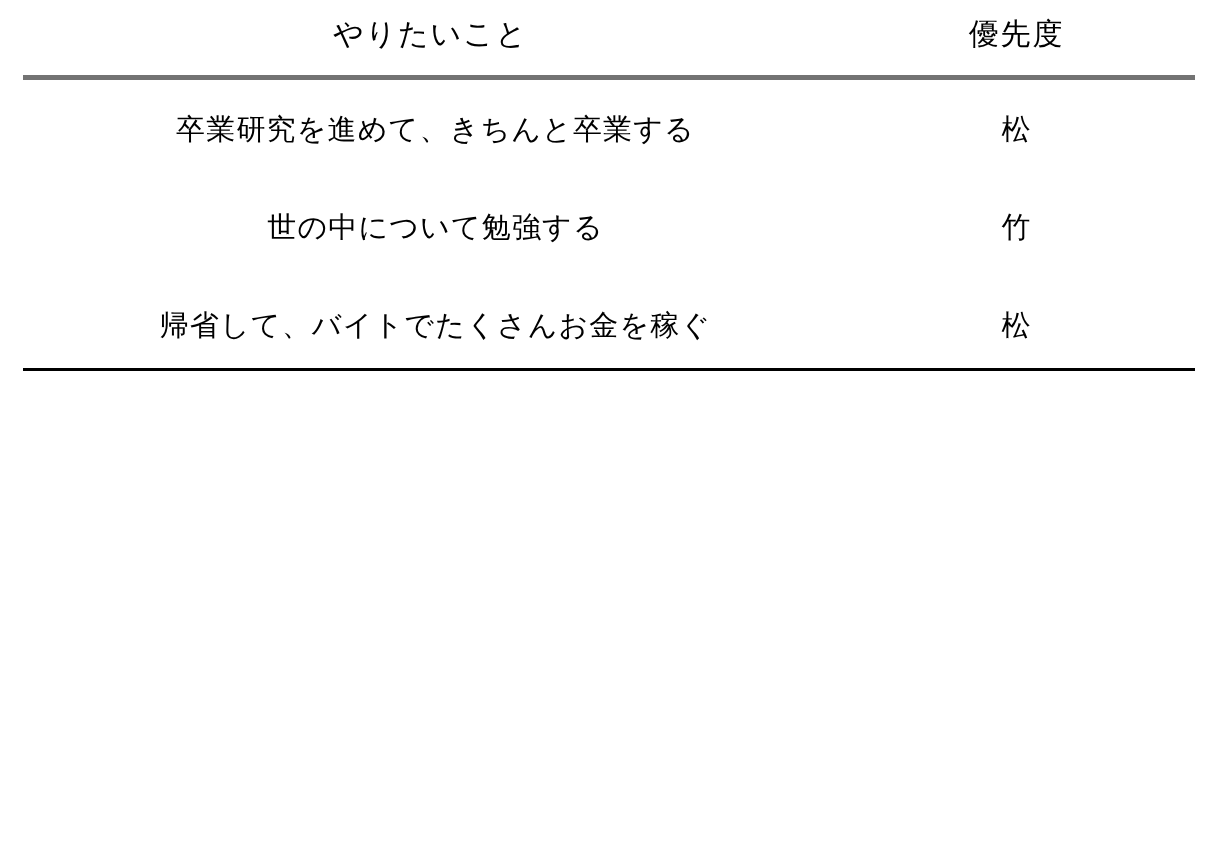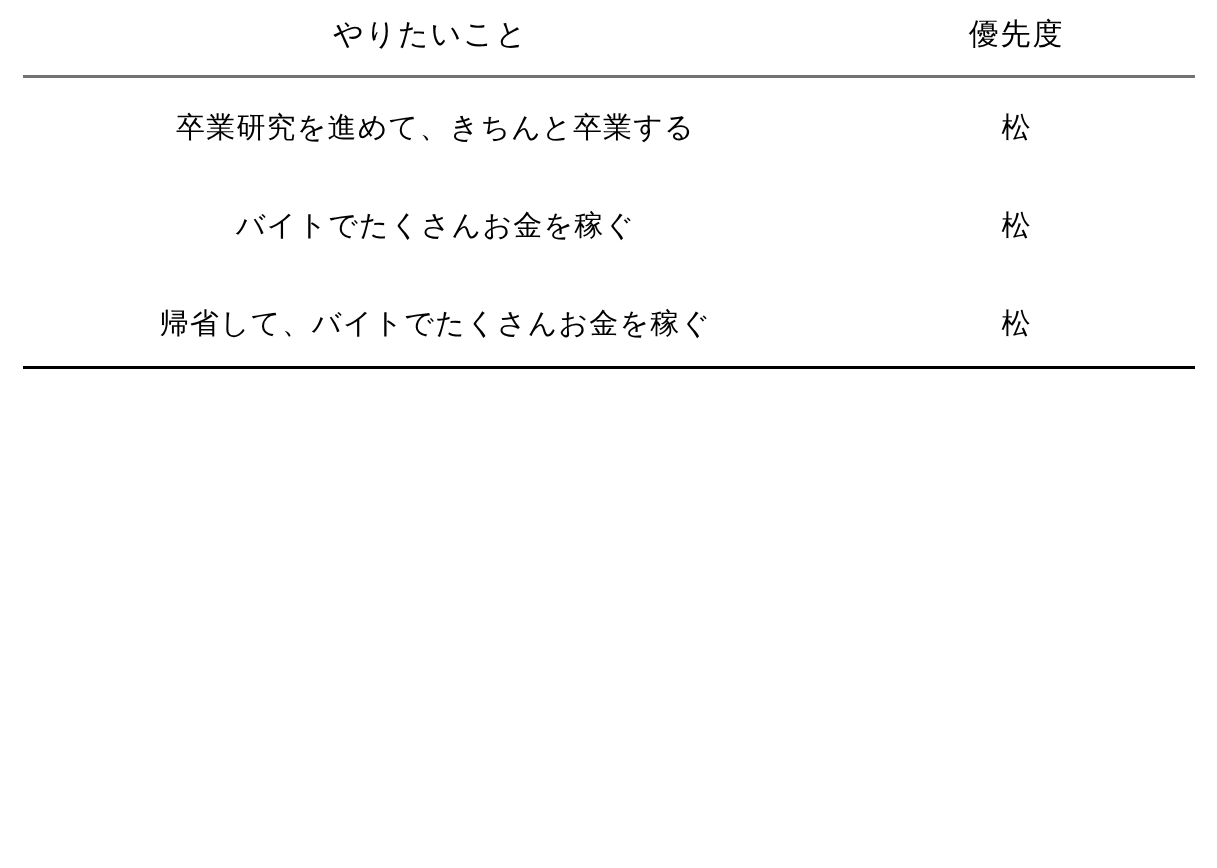--- a/index.html
+++ b/index.html
@@ -30,21 +30,21 @@
   table.priority-table col.col-priority { width: 356px; }
 
   thead th {
     font-weight: normal;
     font-size: 30px;
     text-align: center;
     padding: 14px 0 20px 0;
     letter-spacing: 0.06em;
   }
   thead tr.header-row {
-    border-bottom: 3px solid #737373;
+    border-bottom: 5px solid #737373;
   }
   tbody tr:first-child td {
   }
   tbody td {
     font-size: 29px;
     text-align: center;
     padding: 32px 0 31px 0;
     letter-spacing: 0.04em;
     line-height: 1.2;
   }
@@ -76,22 +76,22 @@
         <th>やりたいこと</th>
         <th>優先度</th>
       </tr>
     </thead>
     <tbody>
       <tr>
         <td class="task-cell">卒業研究を進めて、きちんと卒業する</td>
         <td class="priority-cell">松</td>
       </tr>
       <tr>
-        <td class="task-cell">バイトでたくさんお金を稼ぐ</td>
-        <td class="priority-cell">松</td>
+        <td class="task-cell">世の中について勉強する</td>
+        <td class="priority-cell">竹</td>
       </tr>
       <tr>
         <td class="task-cell">帰省して、バイトでたくさんお金を稼ぐ</td>
         <td class="priority-cell">松</td>
       </tr>
     </tbody>
     <tfoot>
       <tr>
         <td></td>
         <td></td>

